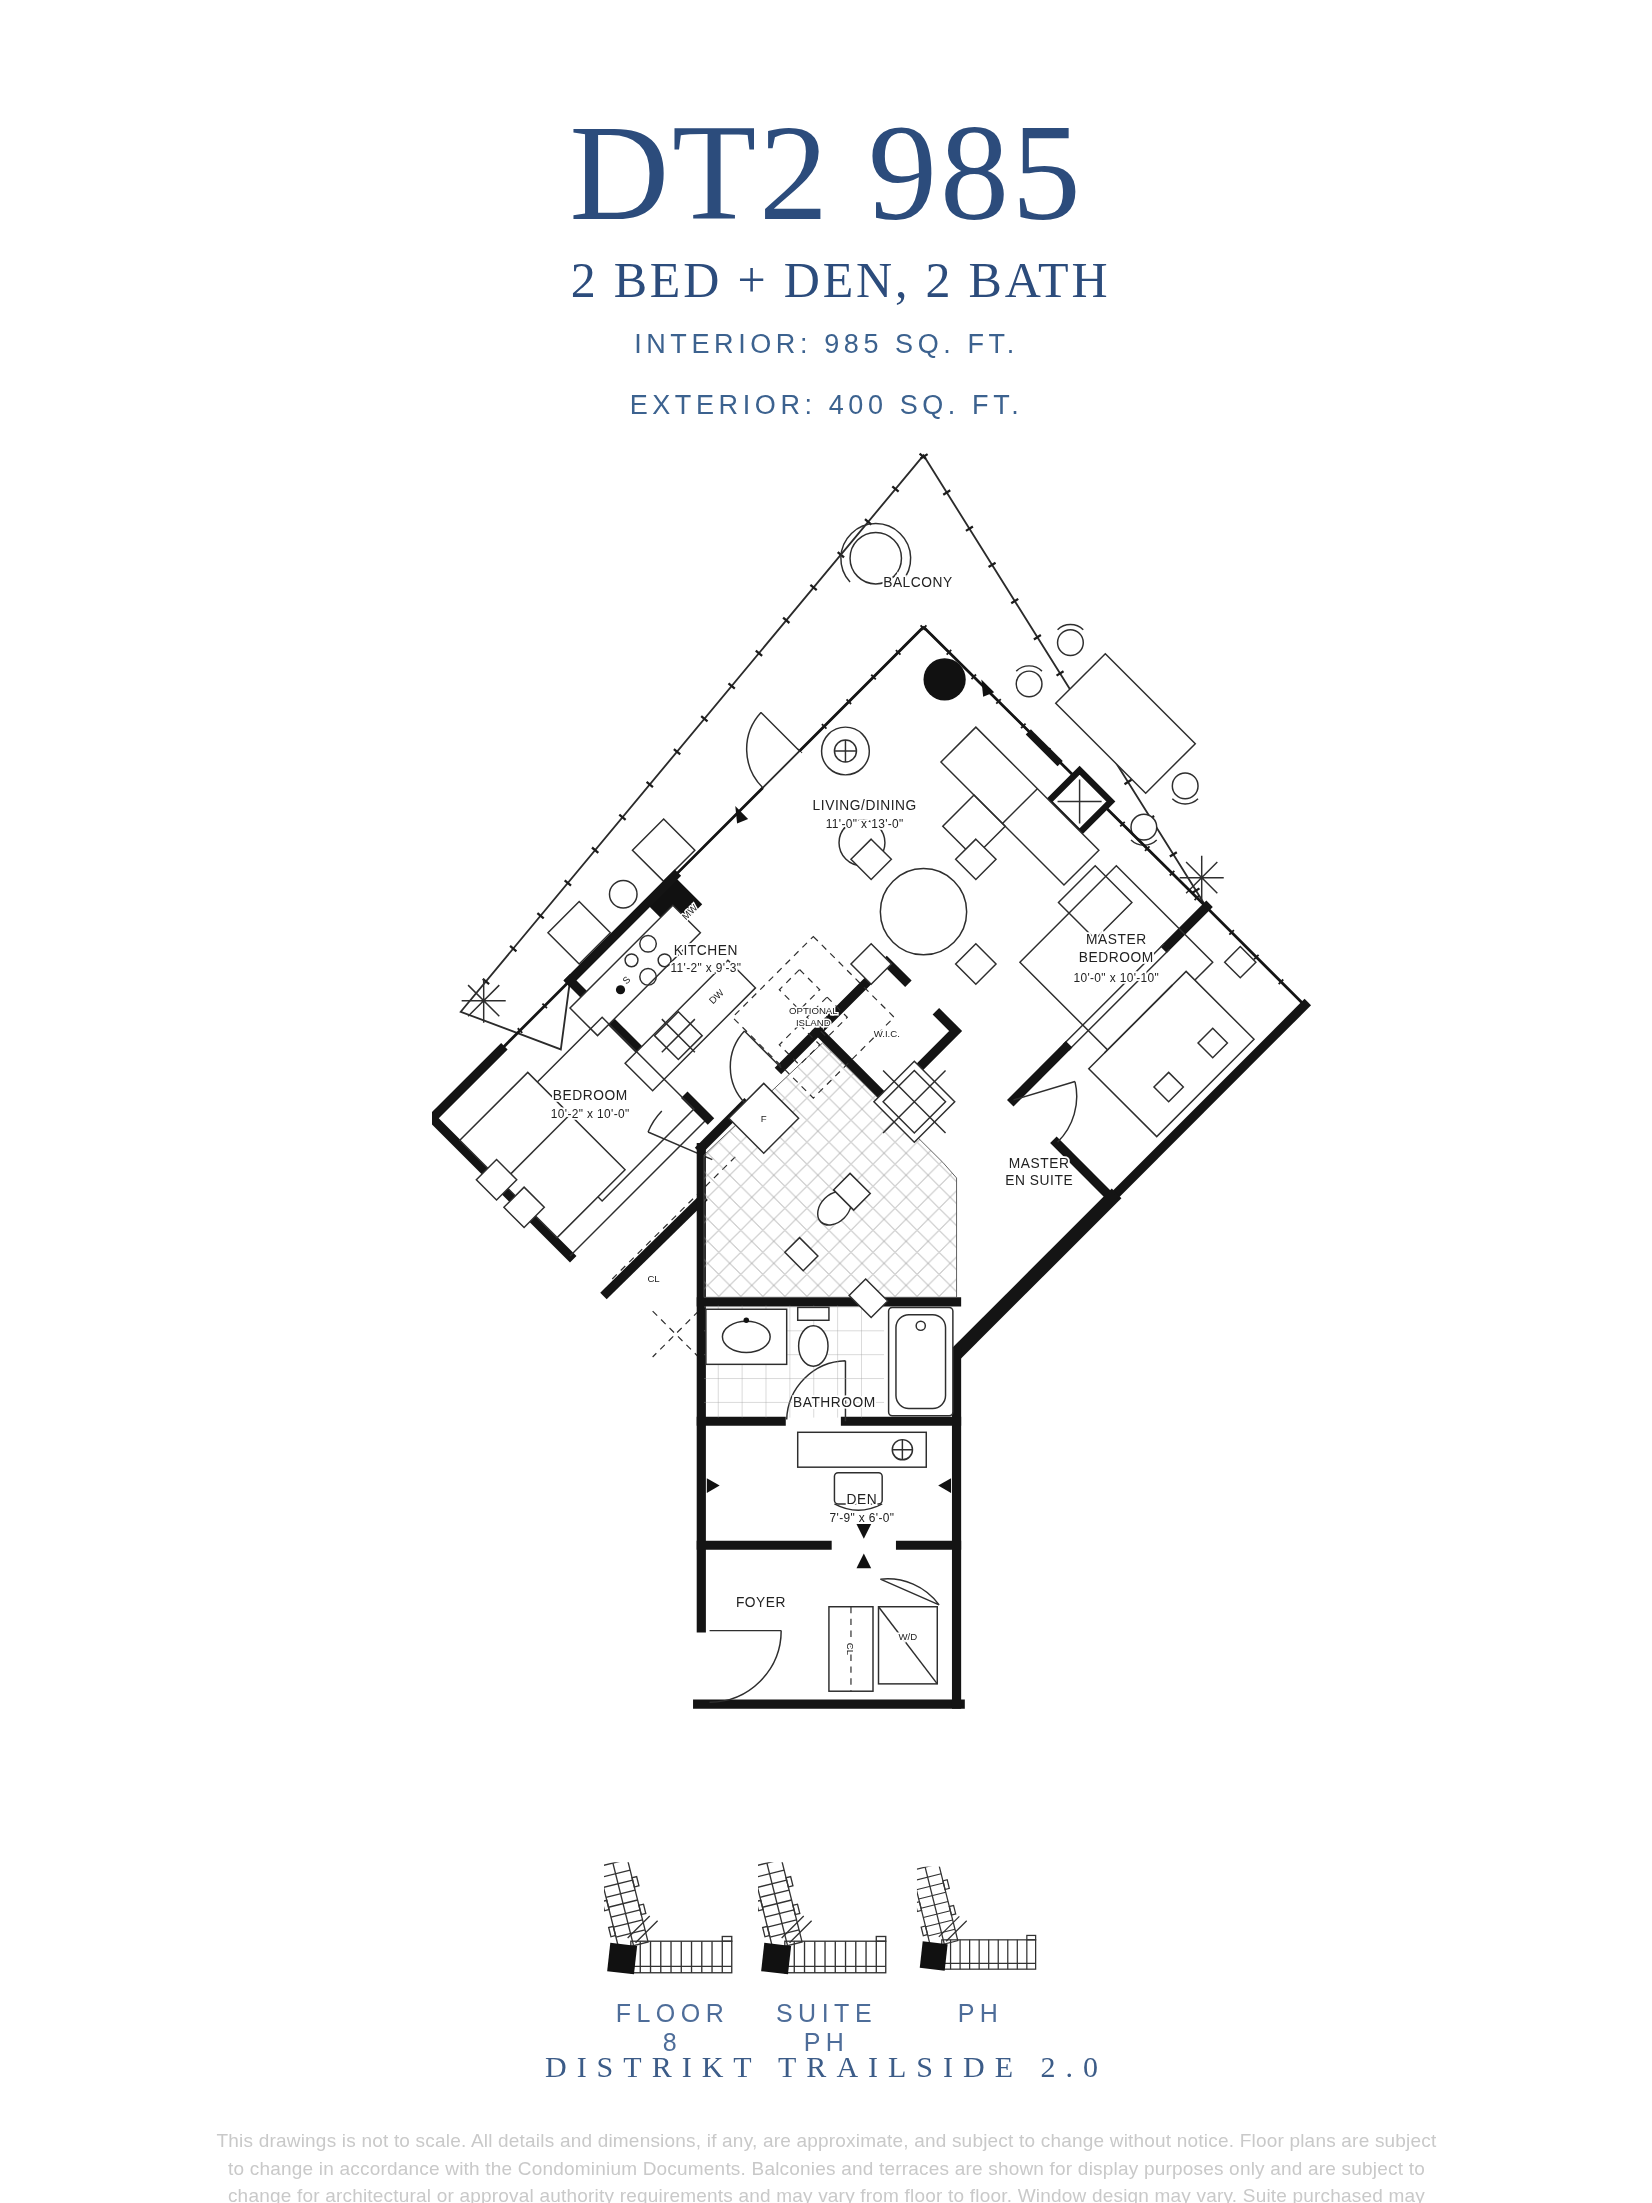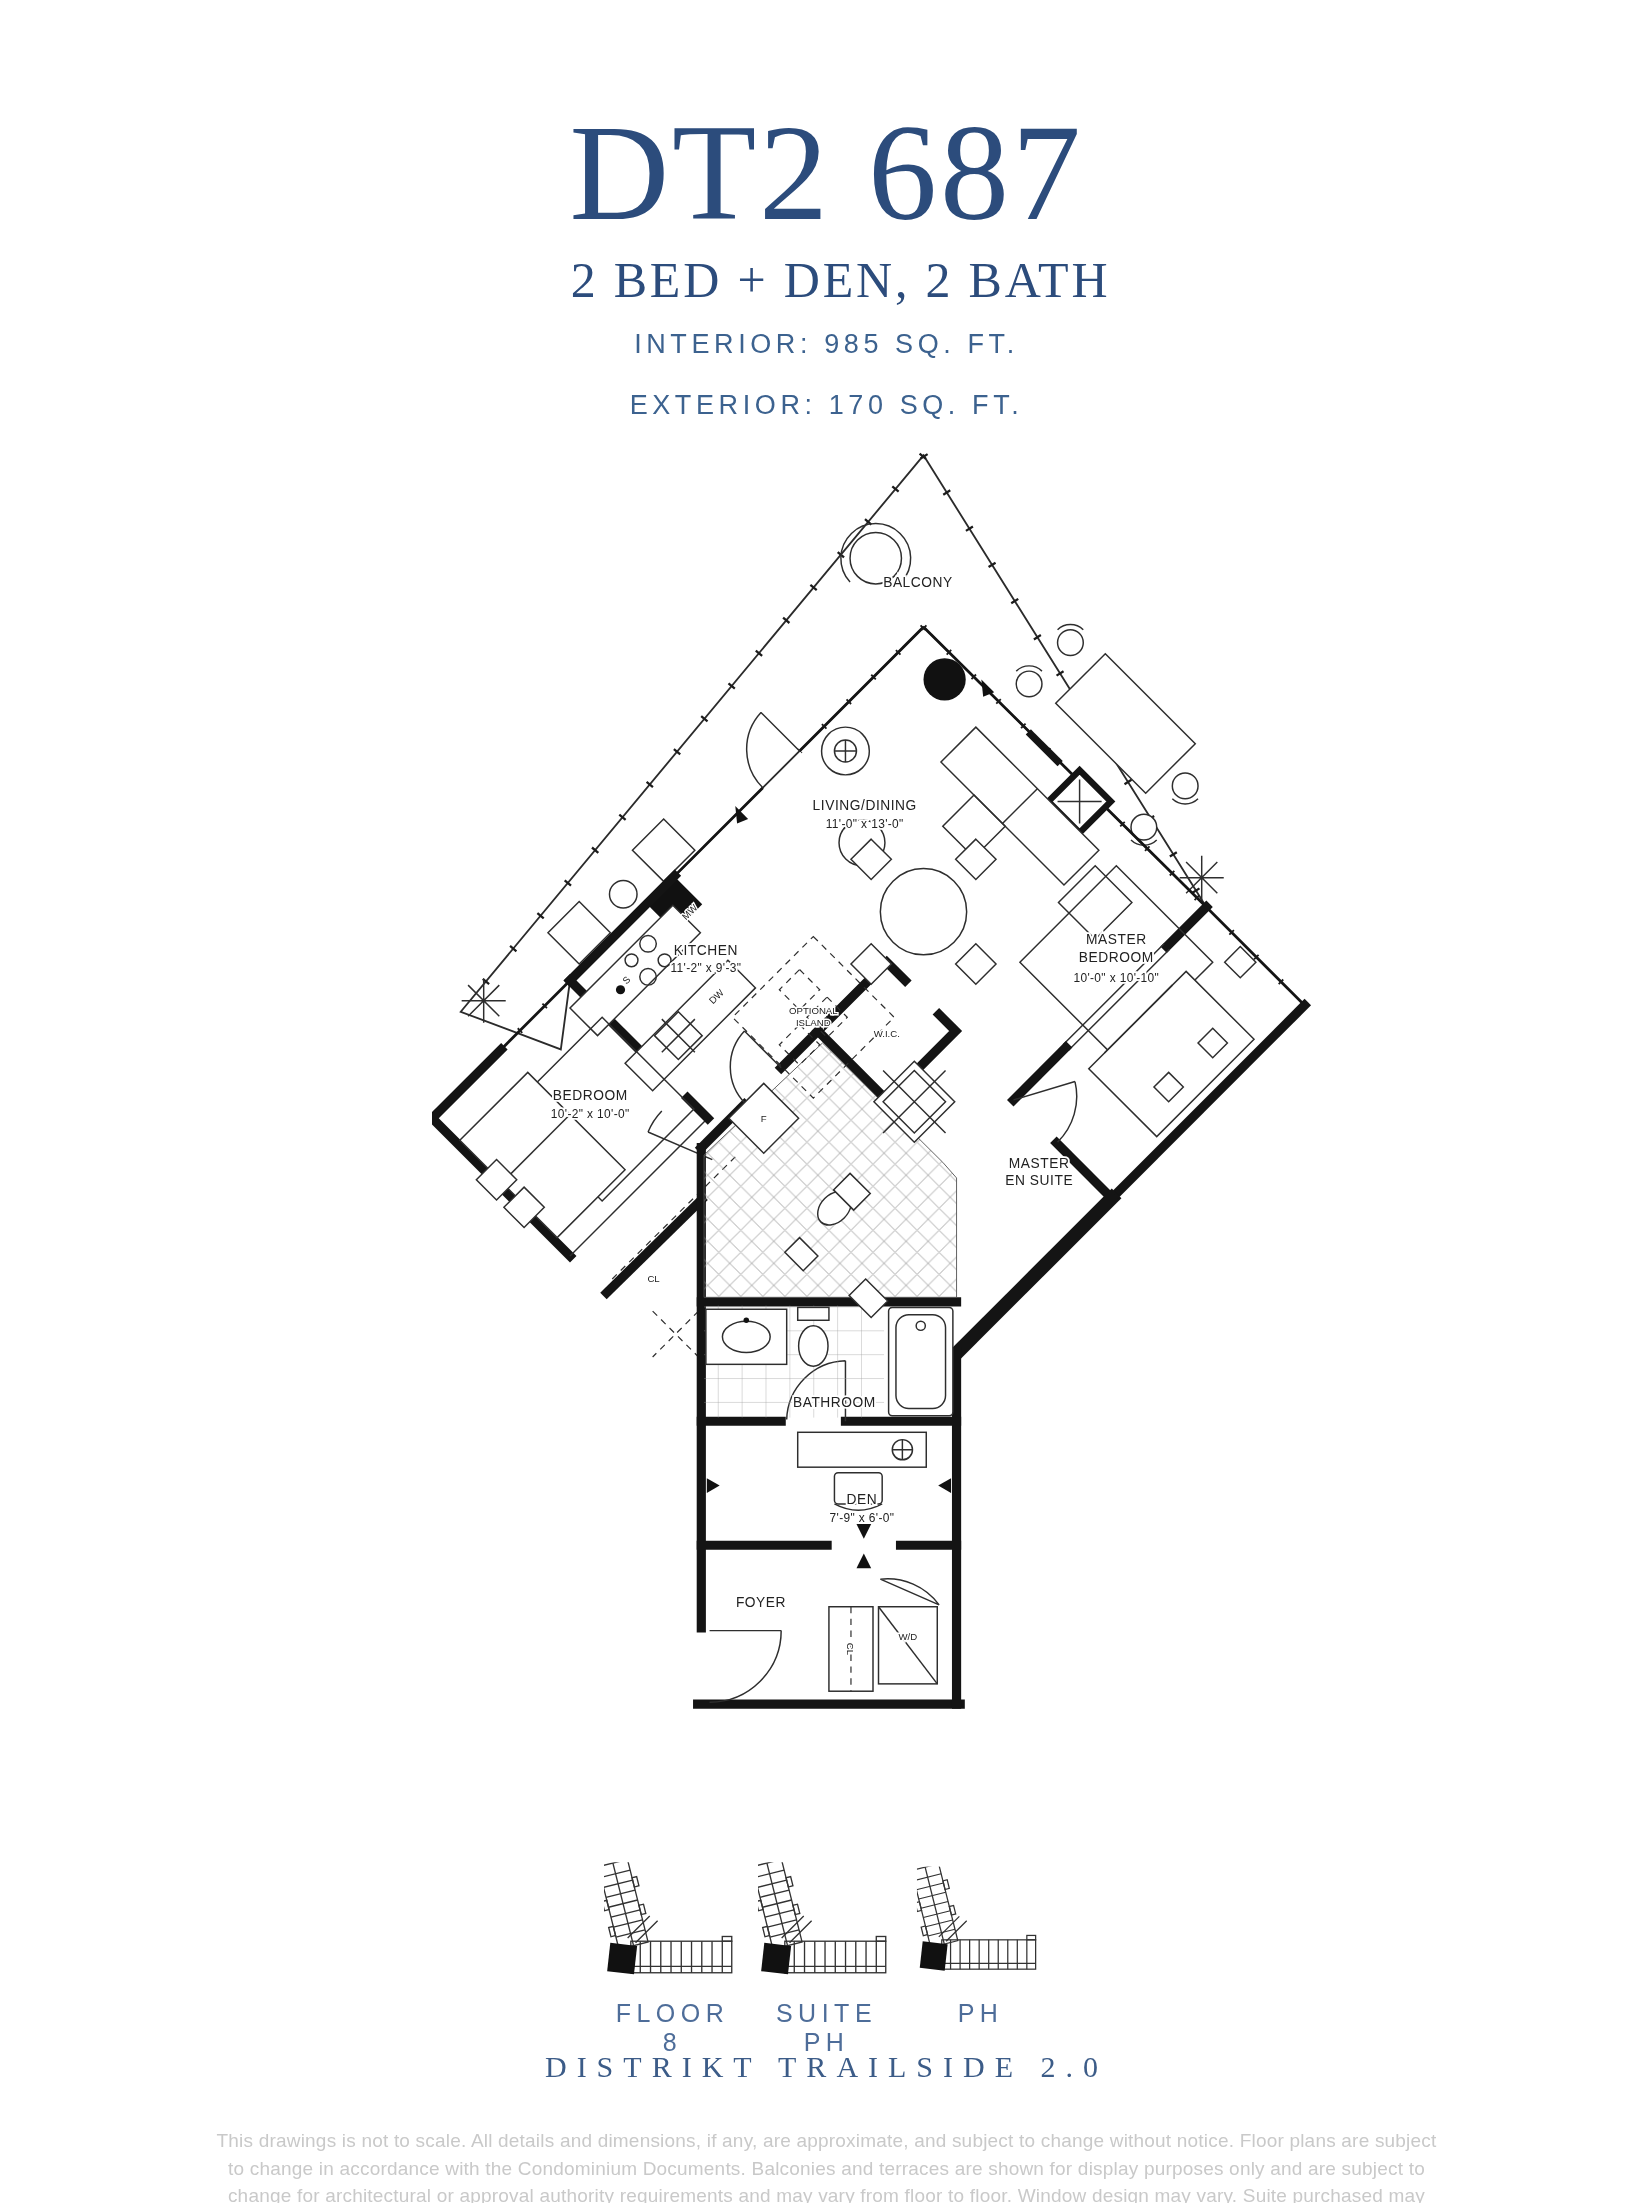--- a/index.html
+++ b/index.html
@@ -42,24 +42,24 @@
            letter-spacing:10px;color:#3c5c88;}
   .disclaimer{position:absolute;top:2108px;left:216px;width:1221px;text-align:center;
            font-size:19px;line-height:27.5px;color:#c9c9c9;letter-spacing:0.2px;}
 </style>
 </head>
 <body>
 
 <div class="page">
 
   <div class="hdr">
-    <h1 class="title">DT2 687</h1>
+    <h1 class="title">DT2 985</h1>
     <div class="subtitle">2 BED + DEN, 2 BATH</div>
     <div class="area">INTERIOR: 985 SQ. FT.</div>
-    <div class="area">EXTERIOR: 170 SQ. FT.</div>
+    <div class="area">EXTERIOR: 400 SQ. FT.</div>
   </div>
 
   <svg class="plan" viewBox="0 0 960 1430">
     <defs>
       <pattern id="diagTiles" width="24" height="24" patternUnits="userSpaceOnUse">
         <path d="M0,12 L12,0 M12,24 L24,12 M0,12 L12,24 M12,0 L24,12" stroke="#9a9a9a" stroke-width="0.9" fill="none"></path>
       </pattern>
       <pattern id="sqTiles" width="26" height="26" patternUnits="userSpaceOnUse">
         <path d="M26,0 L26,26 M0,26 L26,26" stroke="#9a9a9a" stroke-width="0.8" fill="none"></path>
       </pattern>

